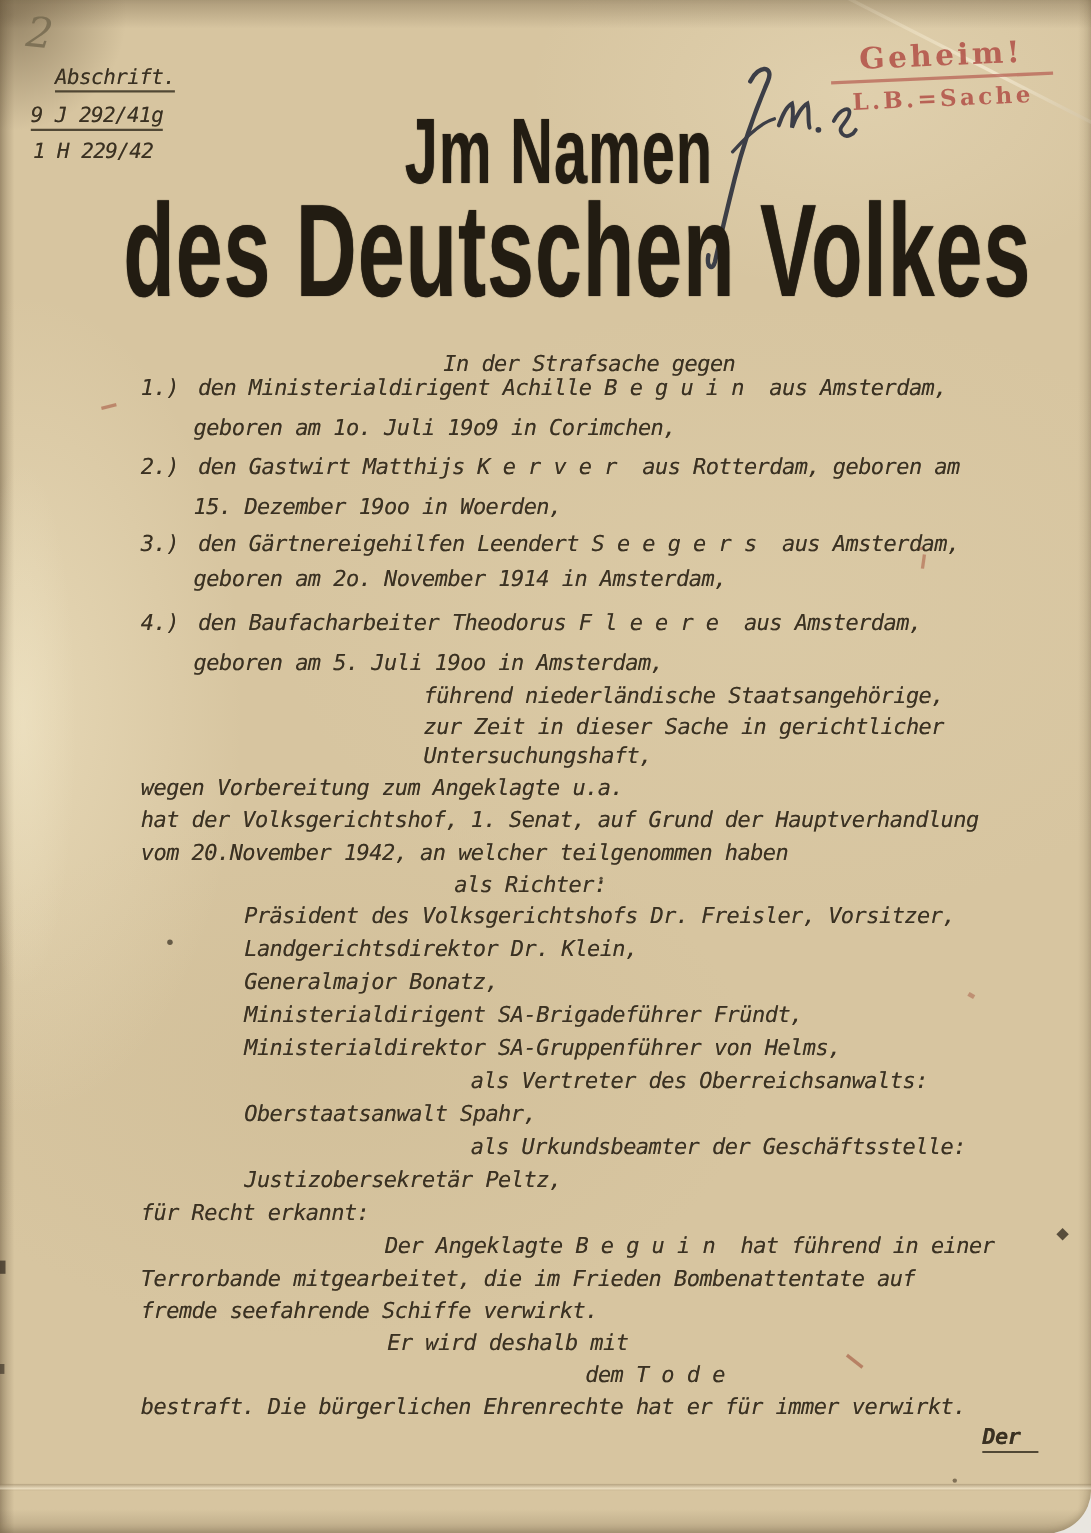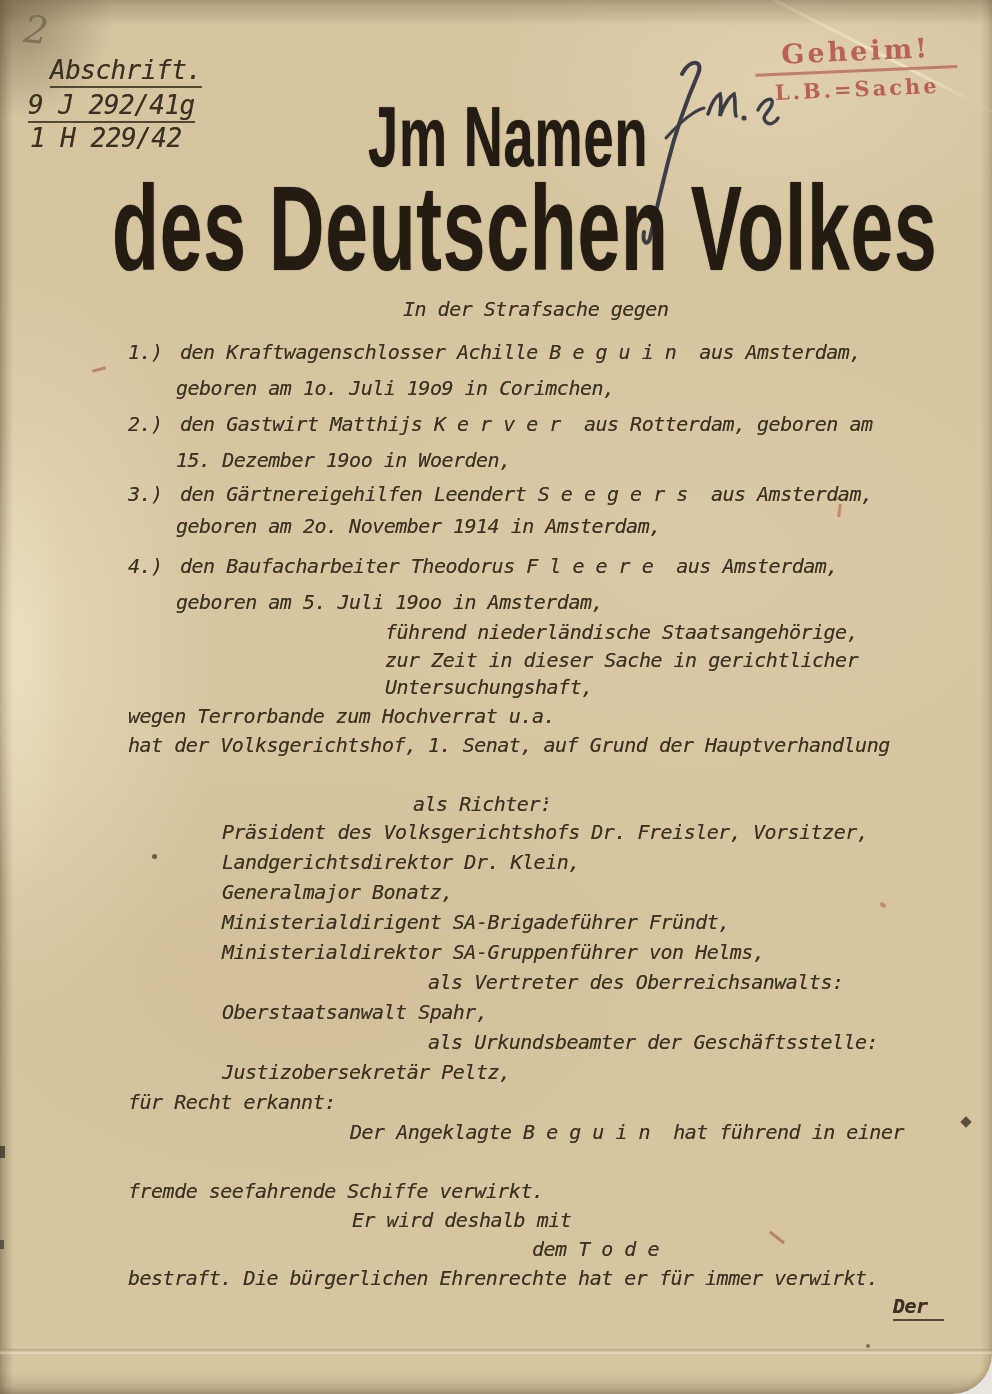--- a/index.html
+++ b/index.html
@@ -24,21 +24,21 @@
     font-family:"DejaVu Sans Mono", monospace;
     font-style:italic;
     font-size:20px;line-height:24px;
     letter-spacing:-0.5px;
     color:#3a3122;
     white-space:pre;
     text-shadow:0 0 .5px rgba(58,49,34,.55);
   }
   .num{display:inline-block;width:52px;}
   .u{border-bottom:2px solid rgba(58,49,34,.85);padding-bottom:1px;}
-  .hdr{font-size:26px;}
+  .hdr{font-size:19px;}
   .title{
     position:absolute;
     font-family:"Liberation Sans", sans-serif;
     font-weight:bold;color:#221c12;white-space:pre;
     transform-origin:left top;
     text-shadow:0 0 1px rgba(34,28,18,.8);
   }
   #title1{left:368px;top:88px;font-size:66px;letter-spacing:1px;transform:scale(.82,1.28);}
   #title2{left:112px;top:160px;font-size:96px;letter-spacing:1px;transform:scale(.80,1.25);}
   #stamp{
@@ -98,56 +98,58 @@
       <path d="M58,86 C76,66 88,58 96,56" stroke-width="3"></path>
       <path d="M100,62 C104,50 108,44 112,42 C114,50 112,58 112,64 C116,52 122,44 126,42 C128,50 126,58 128,64" stroke-width="3.6"></path>
       <circle cx="136" cy="66" r="2.6" fill="#262b3a" stroke="none"></circle>
       <path d="M150,58 C156,46 166,44 164,52 C162,60 152,64 158,70 C162,74 168,70 170,66" stroke-width="3.4"></path>
     </g>
   </svg>
 
   <div id="title1" class="title">Jm Namen</div>
   <div id="title2" class="title">des Deutschen Volkes</div>
 
-  <div class="t" style="left:403px;top:297px;text-align:right;">In der Strafsache gegen</div>
+  <div class="t" style="left:403px;top:318px;text-align:right;">In der Strafsache gegen</div>
 
-  <div class="t" style="left:128px;top:340px;"><span class="num">1.)</span><span>den Kraftwagenschlosser Achille B e g u i n  aus Amsterdam,</span></div>
+  <div class="t" style="left:128px;top:340px;"><span class="num">1.)</span><span>den Ministerialdirigent Achille B e g u i n  aus Amsterdam,</span></div>
   <div class="t" style="left:176px;top:376px;">geboren am 1o. Juli 19o9 in Corimchen,</div>
 
   <div class="t" style="left:128px;top:412px;"><span class="num">2.)</span><span>den Gastwirt Matthijs K e r v e r  aus Rotterdam, geboren am</span></div>
   <div class="t" style="left:176px;top:448px;">15. Dezember 19oo in Woerden,</div>
 
   <div class="t" style="left:128px;top:482px;"><span class="num">3.)</span><span>den Gärtnereigehilfen Leendert S e e g e r s  aus Amsterdam,</span></div>
   <div class="t" style="left:176px;top:514px;">geboren am 2o. November 1914 in Amsterdam,</div>
 
   <div class="t" style="left:128px;top:554px;"><span class="num">4.)</span><span>den Baufacharbeiter Theodorus F l e e r e  aus Amsterdam,</span></div>
   <div class="t" style="left:176px;top:590px;">geboren am 5. Juli 19oo in Amsterdam,</div>
 
   <div class="t" style="left:385px;top:620px;">führend niederländische Staatsangehörige,</div>
   <div class="t" style="left:385px;top:648px;">zur Zeit in dieser Sache in gerichtlicher</div>
   <div class="t" style="left:385px;top:675px;">Untersuchungshaft,</div>
 
-  <div class="t" style="left:128px;top:704px;">wegen Terrorbande zum Hochverrat u.a.</div>
+  <div class="t" style="left:128px;top:704px;">wegen Vorbereitung zum Angeklagte u.a.</div>
   <div class="t" style="left:128px;top:733px;">hat der Volksgerichtshof, 1. Senat, auf Grund der Hauptverhandlung</div>
+  <div class="t" style="left:128px;top:763px;">vom 20.November 1942, an welcher teilgenommen haben</div>
 
   <div class="t" style="left:413px;top:792px;">als Richter:</div>
   <div class="t" style="left:222px;top:820px;">Präsident des Volksgerichtshofs Dr. Freisler, Vorsitzer,</div>
   <div class="t" style="left:222px;top:850px;">Landgerichtsdirektor Dr. Klein,</div>
   <div class="t" style="left:222px;top:910px;">Ministerialdirigent SA-Brigadeführer Fründt,</div>
   <div class="t" style="left:222px;top:880px;">Generalmajor Bonatz,</div>
   <div class="t" style="left:222px;top:940px;">Ministerialdirektor SA-Gruppenführer von Helms,</div>
 
   <div class="t" style="left:428px;top:970px;">als Vertreter des Oberreichsanwalts:</div>
   <div class="t" style="left:222px;top:1000px;">Oberstaatsanwalt Spahr,</div>
 
   <div class="t" style="left:428px;top:1030px;">als Urkundsbeamter der Geschäftsstelle:</div>
   <div class="t" style="left:222px;top:1060px;">Justizobersekretär Peltz,</div>
 
   <div class="t" style="left:128px;top:1090px;">für Recht erkannt:</div>
   <div class="t" style="left:350px;top:1120px;">Der Angeklagte B e g u i n  hat führend in einer</div>
+  <div class="t" style="left:128px;top:1150px;">Terrorbande mitgearbeitet, die im Frieden Bombenattentate auf</div>
   <div class="t" style="left:128px;top:1179px;">fremde seefahrende Schiffe verwirkt.</div>
   <div class="t" style="left:352px;top:1208px;">Er wird deshalb mit</div>
   <div class="t" style="left:532px;top:1237px;">dem T o d e</div>
   <div class="t" style="left:128px;top:1266px;">bestraft. Die bürgerlichen Ehrenrechte hat er für immer verwirkt.</div>
 
   <div class="t catchword" style="left:893px;top:1294px;"><span class="u" style="padding-right:16px;">Der</span></div>
 
   <div class="speck" style="left:92px;top:368px;width:14px;height:3px;background:rgba(168,92,70,.6);transform:rotate(-14deg);"></div>
   <div class="speck" style="left:838px;top:504px;width:3px;height:13px;background:rgba(170,90,66,.55);transform:rotate(8deg);"></div>
   <div class="speck" style="left:836px;top:497px;width:3px;height:3px;background:rgba(170,90,66,.55);border-radius:50%;"></div>

